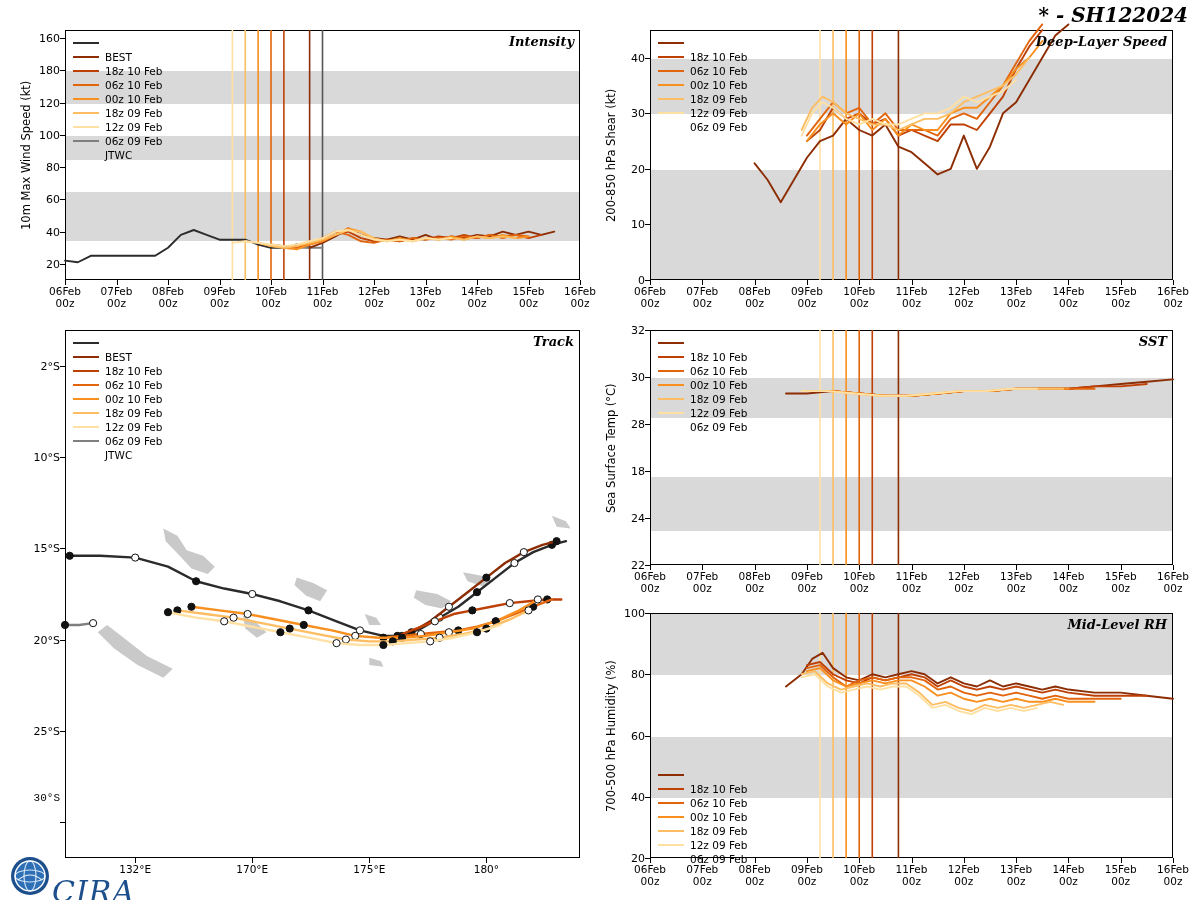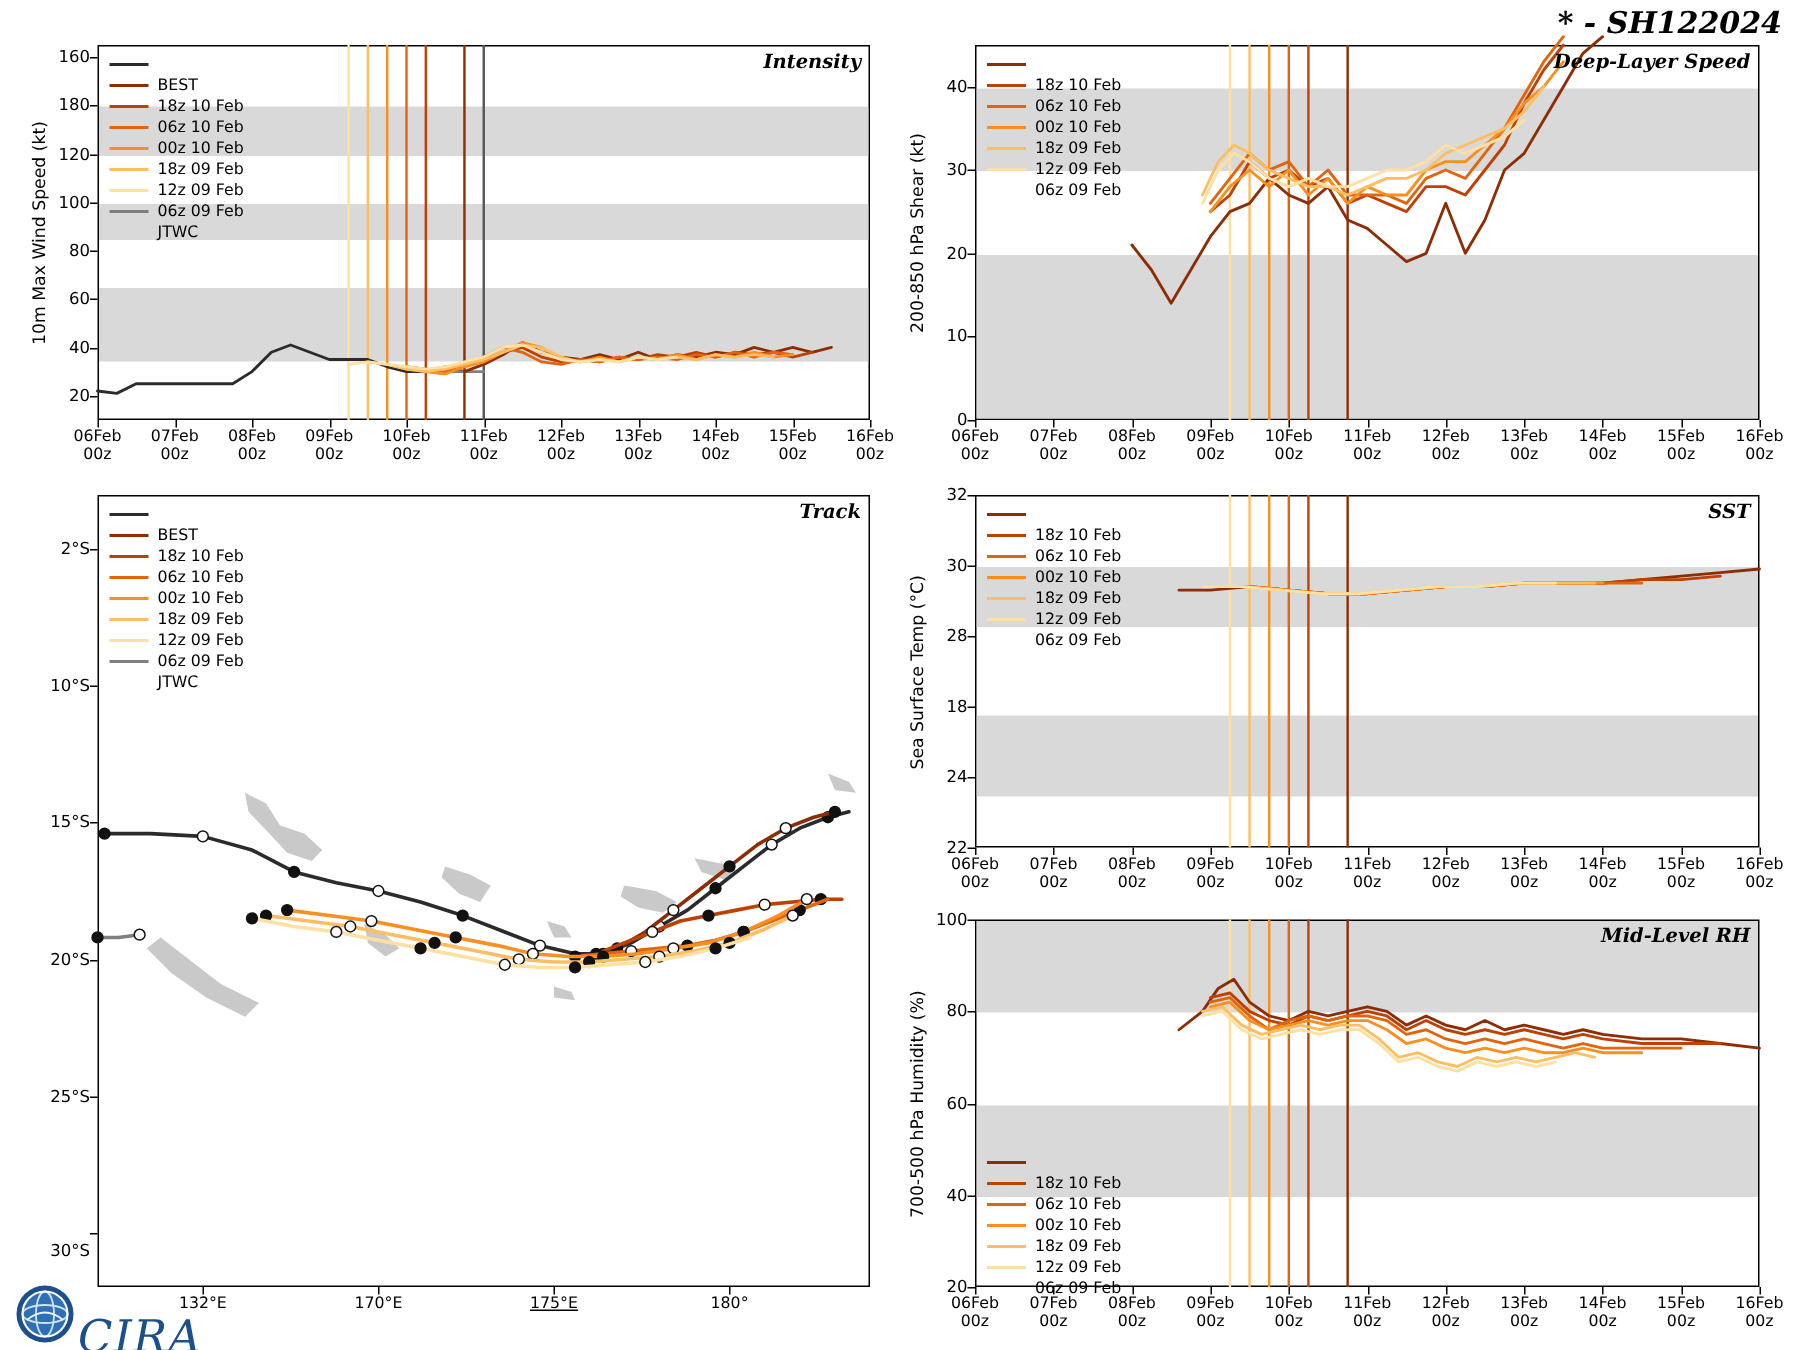--- a/index.html
+++ b/index.html
@@ -295,27 +295,27 @@
       <div class="ytick" style="top:36.41379310344831px;">2°S</div>
       <div class="ytickmark" style="top:36.41379310344831px;"></div>
       <div class="ytick" style="top:127.44827586206901px;">10°S</div>
       <div class="ytickmark" style="top:127.44827586206901px;"></div>
       <div class="ytick" style="top:218.4827586206897px;">15°S</div>
       <div class="ytickmark" style="top:218.4827586206897px;"></div>
       <div class="ytick" style="top:309.51724137931035px;">20°S</div>
       <div class="ytickmark" style="top:309.51724137931035px;"></div>
       <div class="ytick" style="top:400.55172413793105px;">25°S</div>
       <div class="ytickmark" style="top:400.55172413793105px;"></div>
-      <div class="ytick" style="top:504px;">30°S</div>
+      <div class="ytick" style="top:468px;font-family:Liberation Mono, monospace;">30°S</div>
       <div class="ytickmark" style="top:491.58620689655174px;"></div>
       <div class="xtick" style="left:70.22727272727272px;">132°E</div>
       <div class="xtickmark" style="left:70.22727272727272px;"></div>
       <div class="xtick" style="left:187.27272727272728px;">170°E</div>
       <div class="xtickmark" style="left:187.27272727272728px;"></div>
-      <div class="xtick" style="left:304.3181818181818px;text-decoration:underline;">175°E</div>
+      <div class="xtick" style="left:304.3181818181818px;">175°E</div>
       <div class="xtickmark" style="left:304.3181818181818px;"></div>
       <div class="xtick" style="left:421.3636363636364px;">180°</div>
       <div class="xtickmark" style="left:421.3636363636364px;"></div>
     </div>
 
   <div class="panel" id="panel-shear" style="left:650px;top:30px;width:523px;height:250px;">
     <div class="plotbox">
         <div class="band" style="top:138.8888888888889px;height:111.11111111111109px;"></div>
         <div class="band" style="top:27.7777777777778px;height:55.55555555555554px;"></div>
       </div>

